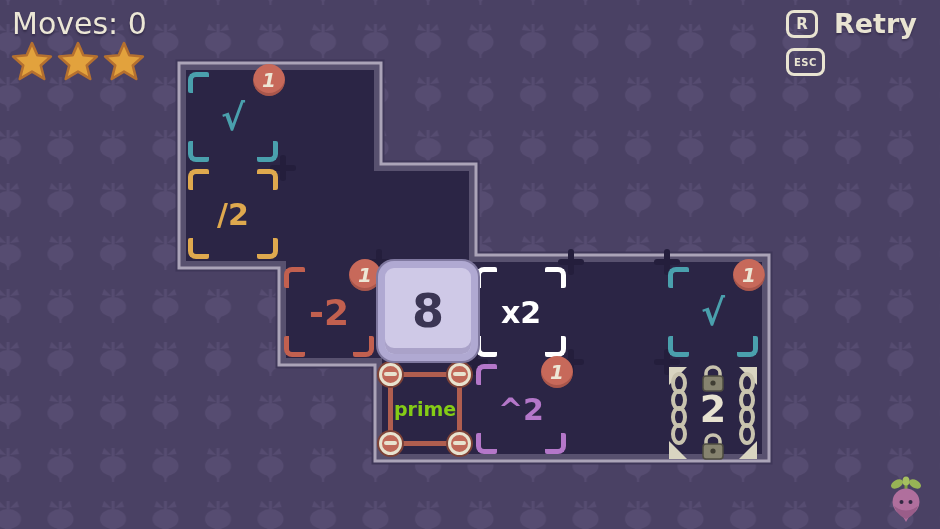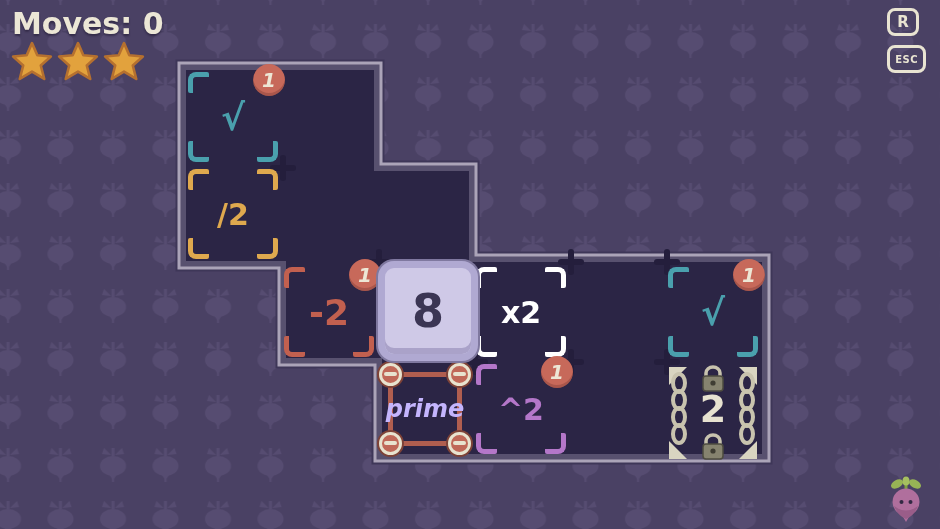--- a/index.html
+++ b/index.html
@@ -6,21 +6,21 @@
   body {
     width:940px; height:529px; position:relative; overflow:hidden;
     background:#4a4164;
     font-family:"DejaVu Sans", sans-serif;
   }
   .bg-layer { position:absolute; inset:0; z-index:0; }
 
   
   .hud-moves {
     position:absolute; left:12px; top:6px; z-index:3;
-    color:#ece7d6; font-size:30px; font-weight:bold;
+    color:#ece7d6; font-size:30px; font-weight:normal;
     text-shadow:0 2px 2px rgba(25,18,40,.45);
   }
   .hud-stars { position:absolute; left:10px; top:40px; z-index:3; display:flex; gap:2px; }
 
   .controls { position:absolute; top:8px; right:14px; z-index:3; display:flex; flex-direction:column; gap:9px; }
   .control-row { display:flex; align-items:center; gap:16px; justify-content:flex-start; }
   .keycap {
     box-sizing:border-box; min-width:32px; height:28px; padding:2px 5px;
     border:3px solid #e9e4d2; border-radius:8px; color:#e9e4d2;
     font-weight:bold; display:flex; align-items:center; justify-content:center;
@@ -81,21 +81,21 @@
     border:5px solid #b05e4f; border-radius:3px; z-index:2; }
   .stop {
     position:absolute; width:17px; height:17px; border-radius:50%;
     background:#c06858; border:3px solid #e8e3cf;
     box-shadow:0 0 0 2px #7e4237; z-index:4;
   }
   .stop::after { content:""; position:absolute; left:2px; top:6px; width:13px; height:4px;
     background:#e8e3cf; border-radius:2px; }
   .stop.tl{left:-14px; top:-14px} .stop.tr{right:-14px; top:-14px}
   .stop.bl{left:-14px; bottom:-14px} .stop.br{right:-14px; bottom:-14px}
-  .prime-label { font-size:24px; color:#c4b5fd;font-style:italic; }
+  .prime-label { font-size:19px; color:#84cc16; }
 
   .chains { position:absolute; left:0; top:-6px; z-index:2; }
   .locked-num { z-index:3; }
 
   
   #mascot { position:absolute; left:885px; top:476px; z-index:3; }
 </style>
 </head>
 <body>
 
@@ -124,20 +124,21 @@
     <path d="M21 3 L26.1 14.6 L39 15.7 L29.4 24.3 L32.7 37.2 L21 30.2 L9.3 37.2 L12.6 24.3 L3 15.7 L15.9 14.6 Z" fill="#e2a23d" stroke="#b5702f" stroke-width="2.5" stroke-linejoin="round"></path>
   </svg>
   <svg width="44" height="44" viewBox="0 0 42 42">
     <path d="M21 3 L26.1 14.6 L39 15.7 L29.4 24.3 L32.7 37.2 L21 30.2 L9.3 37.2 L12.6 24.3 L3 15.7 L15.9 14.6 Z" fill="#e2a23d" stroke="#b5702f" stroke-width="2.5" stroke-linejoin="round"></path>
   </svg>
 </div>
 
 <div class="controls">
   <div class="control-row">
     <span class="keycap k-r">R</span>
+    <span class="control-label">Retry</span>
   </div>
   <div class="control-row">
     <span class="keycap k-esc">ESC</span>
   </div>
 </div>
 
 <div id="board">
   <svg class="outline" width="612" height="415" viewBox="0 0 612 415">
     <path d="M9 8 H211 V109 H306 V200 H599 V406 H205 V310 H109 V213 H9 Z" fill="none" stroke="#3e3758" stroke-width="7"></path>
     <path d="M12 11 H208 V112 H303 V203 H596 V403 H208 V307 H112 V210 H12 Z" fill="#2b2545" stroke="#58516f" stroke-width="8"></path>

